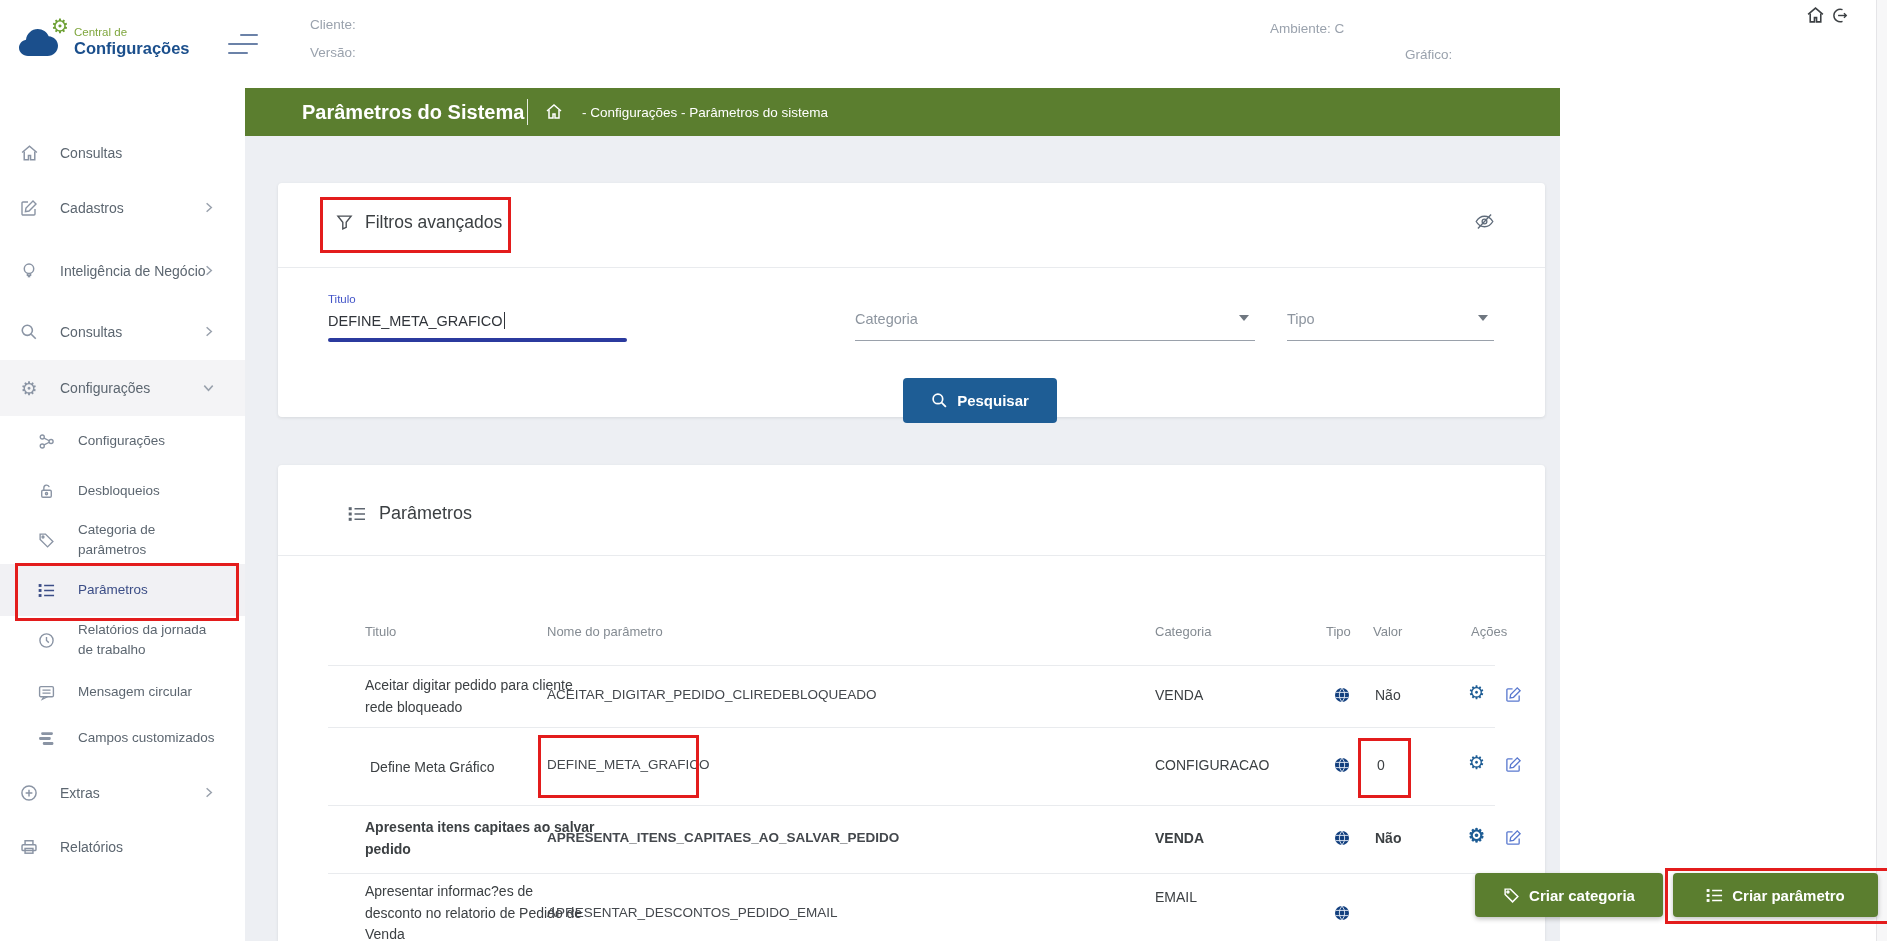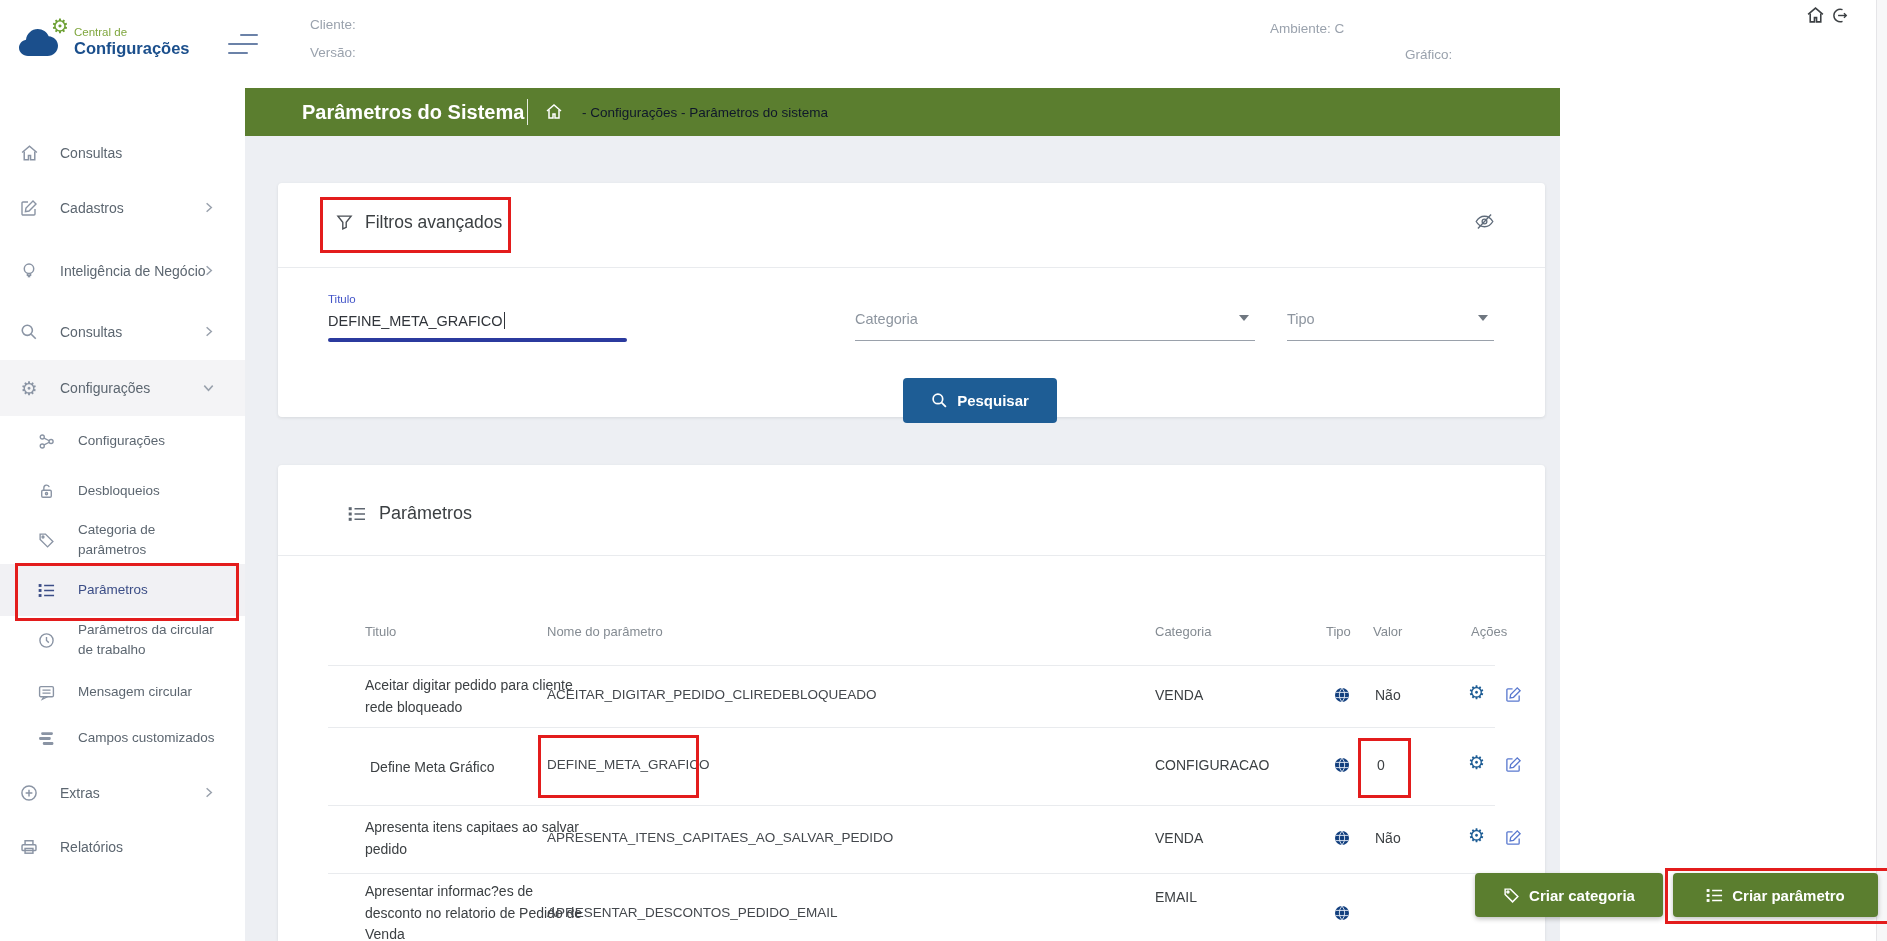--- a/index.html
+++ b/index.html
@@ -187,21 +187,21 @@
     <span class="lbl">Parâmetros</span>
   </div>
 
   <div class="sbitem sbsub" style="top:614px;height:52px;">
     <span class="ic">
         <svg width="17" height="17" viewBox="0 0 16 16" fill="none" stroke="currentColor" stroke-width="1.3">
           <circle cx="8" cy="8" r="6.2"></circle>
           <path d="M8 4.8V8l2.2 2"></path>
         </svg>
       </span>
-    <span class="lbl">Parâmetros da circular de trabalho</span>
+    <span class="lbl">Relatórios da jornada de trabalho</span>
   </div>
 
   <div class="sbitem sbsub" style="top:670px;">
     <span class="ic">
         <svg width="17" height="17" viewBox="0 0 16 16" fill="none" stroke="currentColor" stroke-width="1.3">
           <rect x="1.5" y="2.5" width="13" height="9.5" rx="1.2"></rect>
           <path d="M4.2 5.8h7.6M4.2 8.6h7.6"></path>
           <path d="M5.5 12l-1.3 2.3L9 12"></path>
         </svg>
       </span>
@@ -249,21 +249,21 @@
 
   <div class="abs" style="left:245px;top:88px;width:1315px;height:48px;background:#5b7e2f;display:flex;align-items:center;">
     <div style="position:absolute;left:57px;font-size:20px;font-weight:700;color:#fff;">Parâmetros do Sistema</div>
     <div style="position:absolute;left:282px;top:11px;width:1px;height:26px;background:rgba(255,255,255,.85);"></div>
     <span style="position:absolute;left:300px;top:15px;color:#fff;">
         <svg width="18" height="18" viewBox="0 0 18 18" fill="none" stroke="currentColor" stroke-width="1.5">
           <path d="M2 8l7-6 7 6"></path>
           <path d="M4 7v8h4v-4h2v4h4V7"></path>
         </svg>
       </span>
-    <div style="position:absolute;left:337px;font-size:13.5px;color:#0f172a;">- Configurações - Parâmetros do sistema</div>
+    <div style="position:absolute;left:337px;font-size:13.5px;color:#ffffff;">- Configurações - Parâmetros do sistema</div>
   </div>
 
   <div class="card" style="left:278px;top:183px;width:1267px;height:234px;">
     <div class="abs" style="left:58px;top:23px;height:32px;display:flex;align-items:center;gap:12px;">
       <span>
           <svg width="17" height="17" viewBox="0 0 16 16" fill="none" stroke="#4a4f55" stroke-width="1.3">
             <path d="M1.8 2h12.4L9.6 7.8v4.7l-3.2 1.6V7.8z"></path>
           </svg>
         </span>
       <span style="font-size:17.5px;color:#3c4043;">Filtros avançados</span>
@@ -367,21 +367,21 @@
       <span class="abs" style="left:1190px;top:26px;font-size:19px;line-height:1;color:#1e5d95;">⚙</span>
       <span class="abs" style="left:1227px;top:29px;">
           <svg width="17" height="17" viewBox="0 0 18 18" fill="none" stroke="#5a79cf" stroke-width="1.4">
             <path d="M15 10v5a1 1 0 01-1 1H3a1 1 0 01-1-1V4a1 1 0 011-1h5"></path>
             <path d="M13 2l3 3-7 7-3.6.6L6 9z"></path>
           </svg>
         </span>
     </div>
     <div class="divider" style="left:50px;top:340px;width:1167px;"></div>
 
-    <div class="abs" style="left:0;top:340px;width:1267px;height:68px;">
+    <div class="abs" style="left:0;top:340px;width:1267px;height:68px;font-weight:bold;">
       <div class="cell" style="left:87px;top:12px;width:240px;white-space:pre-line;line-height:1.55;">Apresenta itens capitaes ao salvar
 pedido</div>
       <div class="cell cellname" style="left:269px;top:25px;">APRESENTA_ITENS_CAPITAES_AO_SALVAR_PEDIDO</div>
       <div class="cell" style="left:877px;top:25px;">VENDA</div>
       <span class="abs" style="left:1056px;top:25px;">
           <svg width="16" height="16" viewBox="0 0 16 16">
             <circle cx="8" cy="8" r="7" fill="#123f7e"></circle>
             <path d="M8 1a10.5 10.5 0 000 14M8 1a10.5 10.5 0 010 14M1.6 5.4h12.8M1.6 10.6h12.8" stroke="#e8eef7" stroke-width=".9" fill="none"></path>
           </svg>
         </span>

